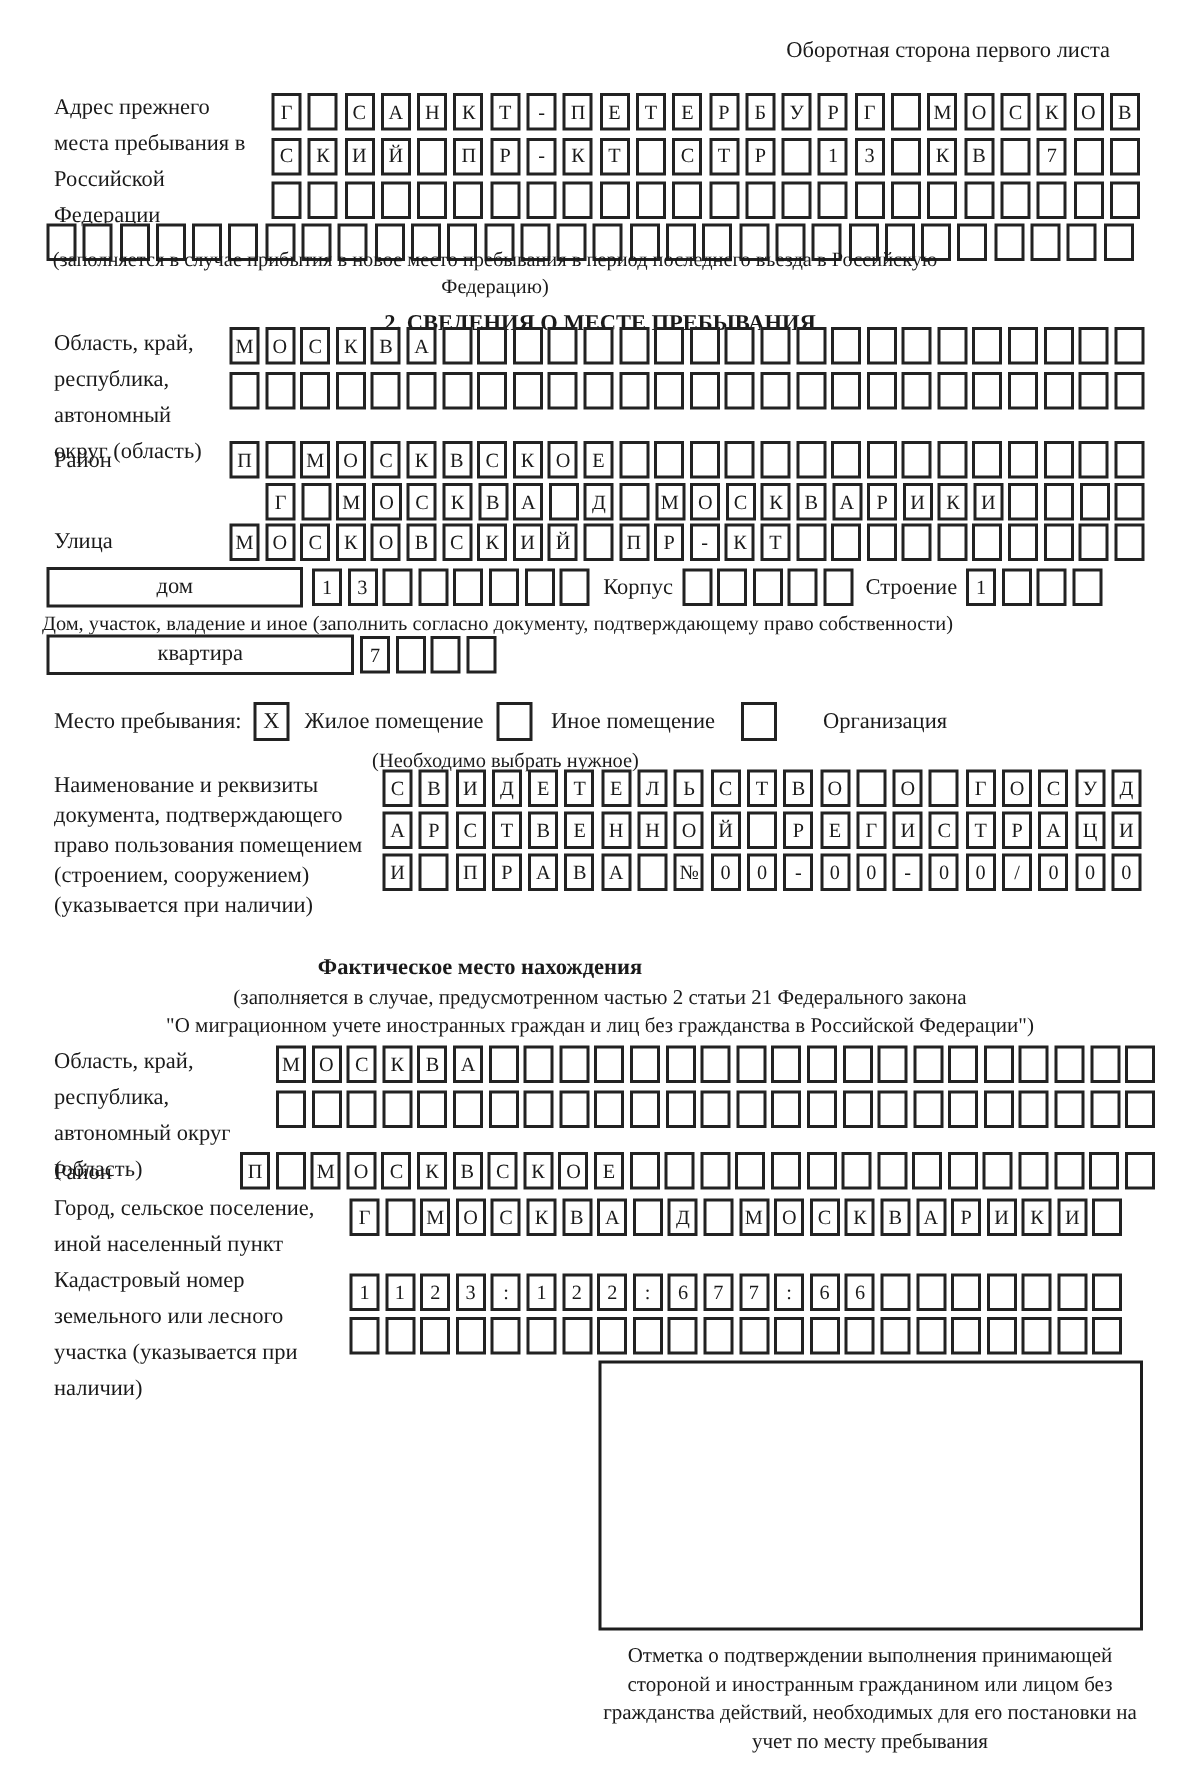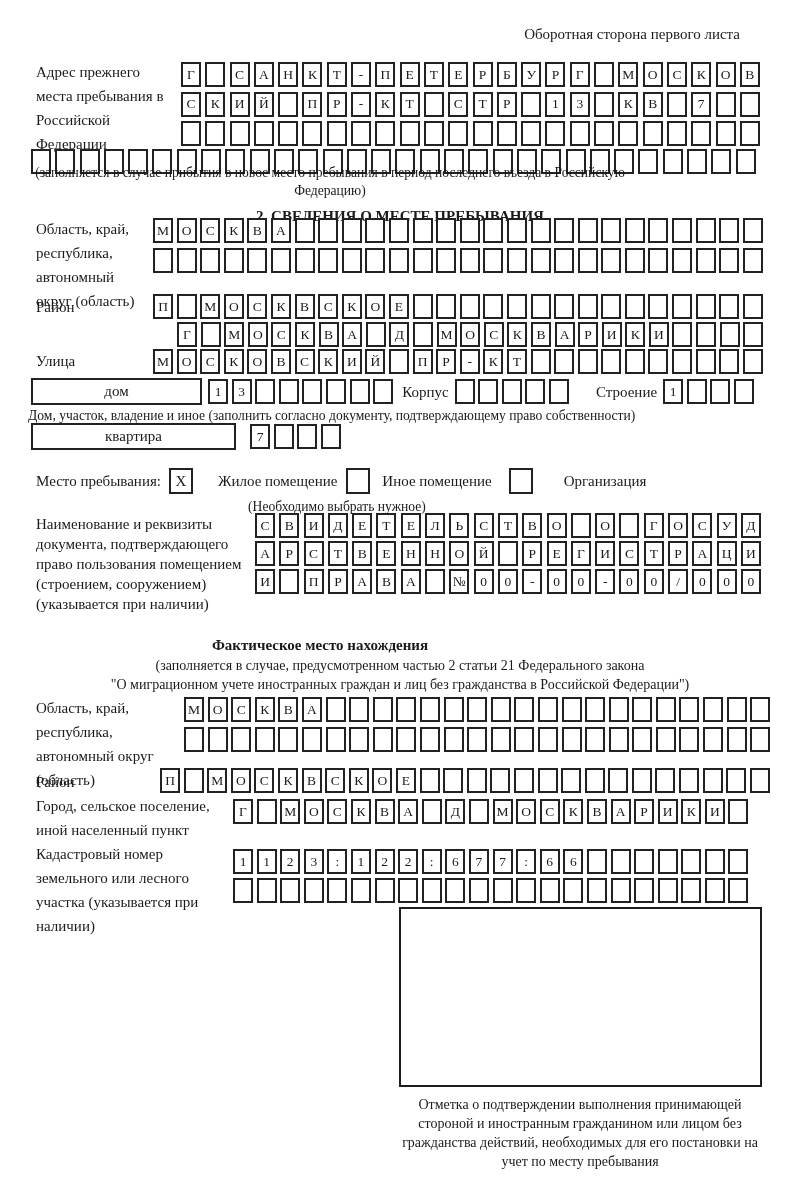--- a/index.html
+++ b/index.html
@@ -328,44 +328,44 @@
         <span class="cell"></span>
       </div>
     <div class="lbl" style="margin-left:3px;">Корпус</div>
     <div class="boxrow g-s2">
         <span class="cell"></span>
         <span class="cell"></span>
         <span class="cell"></span>
         <span class="cell"></span>
         <span class="cell"></span>
       </div>
-    <div class="lbl" style="margin-left:21px;">Строение</div>
+    <div class="lbl" style="margin-left:2px;">Строение</div>
     <div class="boxrow g-s2">
         <span class="cell">1</span>
         <span class="cell"></span>
         <span class="cell"></span>
         <span class="cell"></span>
       </div>
   </div>
   <div class="abs note" style="left:28px;top:407px;width:740px;">Дом, участок, владение и иное (заполнить согласно документу, подтверждающему право собственности)</div>
 
-  <div class="abs inline-row" style="left:31px;top:423px;gap:14px;">
+  <div class="abs inline-row" style="left:31px;top:423px;gap:4px;">
     <div class="typebox" style="width:205px;">квартира</div>
     <div class="boxrow g-s2">
         <span class="cell">7</span>
         <span class="cell"></span>
         <span class="cell"></span>
         <span class="cell"></span>
       </div>
   </div>
 
   <div class="abs inline-row" style="left:36px;top:468px;">
     <div class="lbl">Место пребывания:</div>
     <div class="chk" style="margin-left:8px;">X</div>
-    <div class="lbl" style="margin-left:25px;">Жилое помещение</div>
+    <div class="lbl" style="margin-left:10px;">Жилое помещение</div>
     <div class="chk" style="margin-left:9px;"></div>
     <div class="lbl" style="margin-left:12px;">Иное помещение</div>
     <div class="chk" style="margin-left:17px;"></div>
     <div class="lbl" style="margin-left:31px;">Организация</div>
   </div>
   <div class="abs note center" style="left:0;top:498px;width:674px;">(Необходимо выбрать нужное)</div>
 
   <div class="abs lbl" style="left:36px;top:514px;width:212px;line-height:20px;">Наименование и реквизиты документа, подтверждающего право пользования помещением (строением, сооружением) (указывается при наличии)</div>
   <div class="abs stack" style="left:255px;top:513px;gap:3px;">
     <div class="boxrow g-top">

